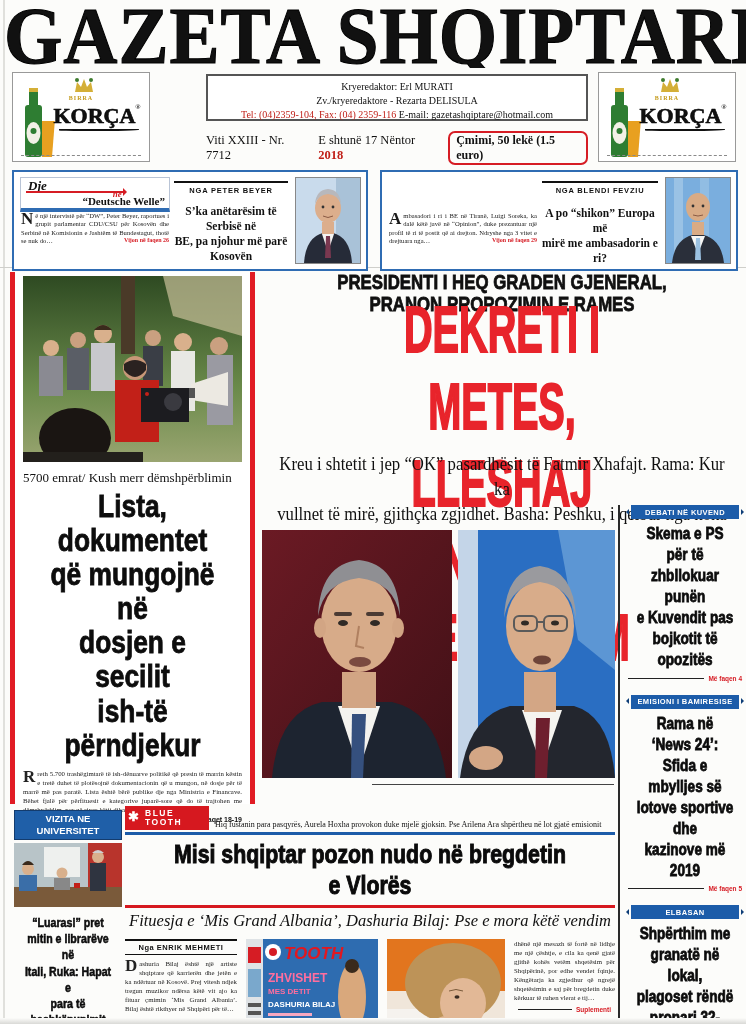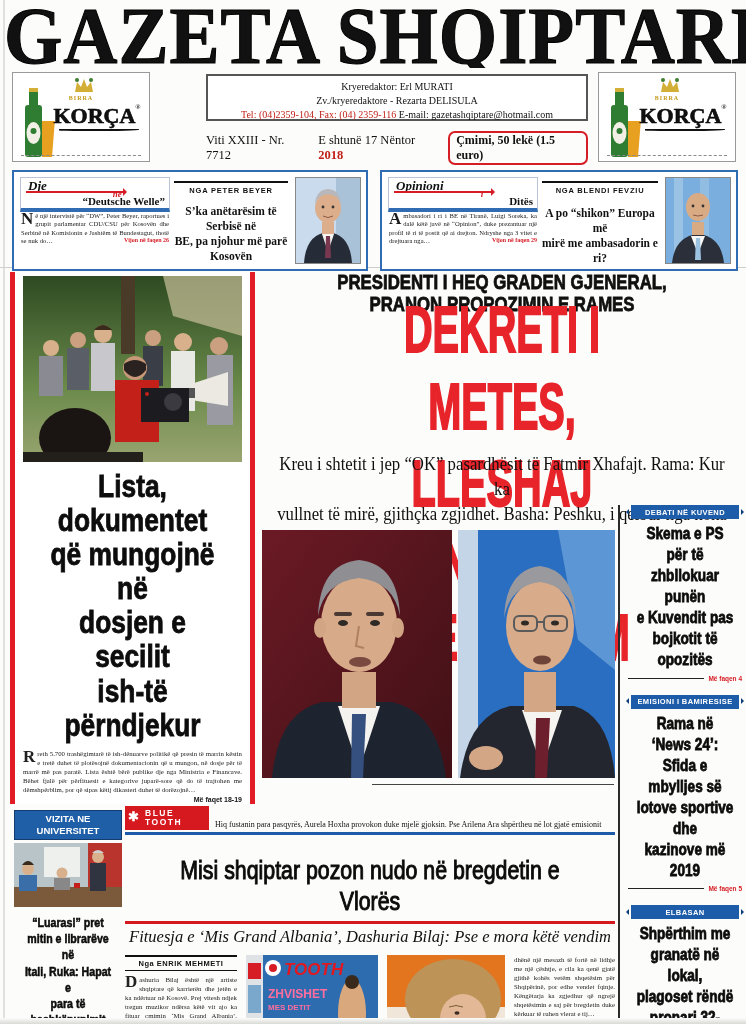--- a/index.html
+++ b/index.html
@@ -97,21 +97,21 @@
   .sb-foot{display:flex;align-items:center;margin:4px 4px 0;}
   
   .bt{left:125px;top:806px;width:490px;}
   .bt-strip{display:flex;align-items:flex-end;border-bottom:3px solid #1c5ca9;padding-bottom:2px;}
   .bt-logo{position:relative;width:84px;height:24px;background:#d6181f;color:#fff;
       display:flex;flex-direction:column;justify-content:center;padding-left:20px;box-sizing:border-box;
       font:bold 8.5px "Liberation Sans",sans-serif;letter-spacing:1.5px;line-height:1.1;}
   .bt-star{position:absolute;left:3px;top:4px;font-size:13px;color:#fff;}
   .bt-teaser{flex:1;font-size:8px;line-height:1.1;padding-left:6px;color:#101010;
       white-space:nowrap;overflow:hidden;}
-  .bt-head{margin-top:20px;font-family:"Liberation Sans",sans-serif;font-weight:normal;font-size:26px;
+  .bt-head{margin-top:4px;font-family:"Liberation Sans",sans-serif;font-weight:bold;font-size:26px;
       color:#0b0b0b;-webkit-text-stroke:1px #0b0b0b;}
   .bt-redline{height:2.5px;background:#d6181f;margin:4px 0 2px;}
   .bt-sub{font-style:italic;font-size:16.5px;text-align:center;margin-top:3px;}
   .bt-row{display:flex;gap:9px;margin-top:8px;}
   .bt-col1{width:112px;}
   .bt-byline{font:bold 7.5px "Liberation Sans",sans-serif;text-align:center;letter-spacing:.5px;
       border-top:2px solid #111;border-bottom:1px solid #111;padding:2px 0;margin-bottom:4px;}
   .bt-body{font-size:6.8px;line-height:1.33;text-align:justify;color:#222;}
   .bt-col4{flex:1;}
   .scan-left{left:3px;top:0;bottom:0;width:2px;background:#e0e0dc;}
@@ -208,26 +208,20 @@
       <rect x="26" y="44" width="12" height="12" fill="#dcae8c"></rect>
       <ellipse cx="32" cy="30" rx="13" ry="15" fill="#dcae8c"></ellipse>
       <path d="M19,26 Q20,12 32,11 Q44,12 45,26 Q42,17 32,16 Q22,17 19,26 Z" fill="#b8b8bc"></path>
       <circle cx="27" cy="29" r="1.4" fill="#333"></circle>
         <circle cx="37" cy="29" r="1.4" fill="#333"></circle>
       <path d="M27,38 Q32,41 37,38" stroke="#8a5a44" fill="none"></path>
     </svg>
   </div>
 
   <div class="abs nbox" style="left:380px;top:170px;width:354px;height:97px;">
-    <div class="nbox-tag">
-      <span class="tag-main">Opinioni</span>
-      <div class="tag-arrow"></div>
-      <span class="tag-link">i</span>
-      <span class="tag-sec">Ditës</span>
-    </div>
     <div class="nbox-byline">NGA BLENDI FEVZIU</div>
     <div class="nbox-body">
       <span class="dc">A</span><span>mbasadori i ri i BE në Tiranë, Luigi Soreka, ka dalë këtë javë në “Opinion”, duke prezantuar një profil të ri të postit që ai drejton. Ndryshe nga 3 vitet e drejtuara nga…</span>
       <span class="more-red">Vijon në faqen 29</span>
     </div>
     <div class="nbox-head" style="top:34px;">A po “shikon” Europa më
 mirë me ambasadorin e ri?</div>
     <svg class="nbox-photo" viewBox="0 0 64 85" preserveAspectRatio="none">
       <rect width="64" height="85" fill="#7aaede"></rect>
         <rect x="8" width="9" height="85" fill="#a8cbe8" opacity=".7"></rect>
@@ -273,20 +267,21 @@
         <path d="M101,94 Q112,108 123,94 L123,88 Q112,80 101,88 Z" fill="#2a2220"></path>
       <rect x="92" y="104" width="44" height="62" fill="#c22018"></rect>
       <polygon points="168,108 205,96 205,130 168,124" fill="#ece9e2"></polygon>
         <rect x="160" y="112" width="12" height="10" fill="#555"></rect>
       <rect x="118" y="112" width="48" height="34" fill="#1c1c20"></rect>
         <circle cx="150" cy="126" r="9" fill="#3a3a40"></circle>
         <circle cx="124" cy="118" r="2" fill="#c22018"></circle>
       <ellipse cx="52" cy="162" rx="36" ry="30" fill="#1a1512"></ellipse>
         <rect x="0" y="176" width="120" height="10" fill="#23201c"></rect>
     </svg>
+    <div class="ls-caption">5700 emrat/ Kush merr dëmshpërblimin</div>
     <div class="ls-head squeeze" style="--sx:.85">
         <span>Lista, dokumentet
 që mungojnë në
 dosjen e secilit
 ish-të përndjekur</span>
       </div>
     <div class="ls-body">
       <span class="dc">R</span><span>reth 5.700 trashëgimtarë të ish-dënuarve politikë që presin të marrin këstin e tretë duhet të plotësojnë dokumentacionin që u mungon, në dosje për të marrë më pas paratë. Lista është bërë publike dje nga Ministria e Financave. Bëhet fjalë për përfituesit e kategorive juparë-sore që do të trajtohen me dëmshpërblim, por që sipas këtij dikasteri duhet të dorëzojnë…</span>
     </div>
     <div class="ls-ref">Më faqet 18-19</div>

